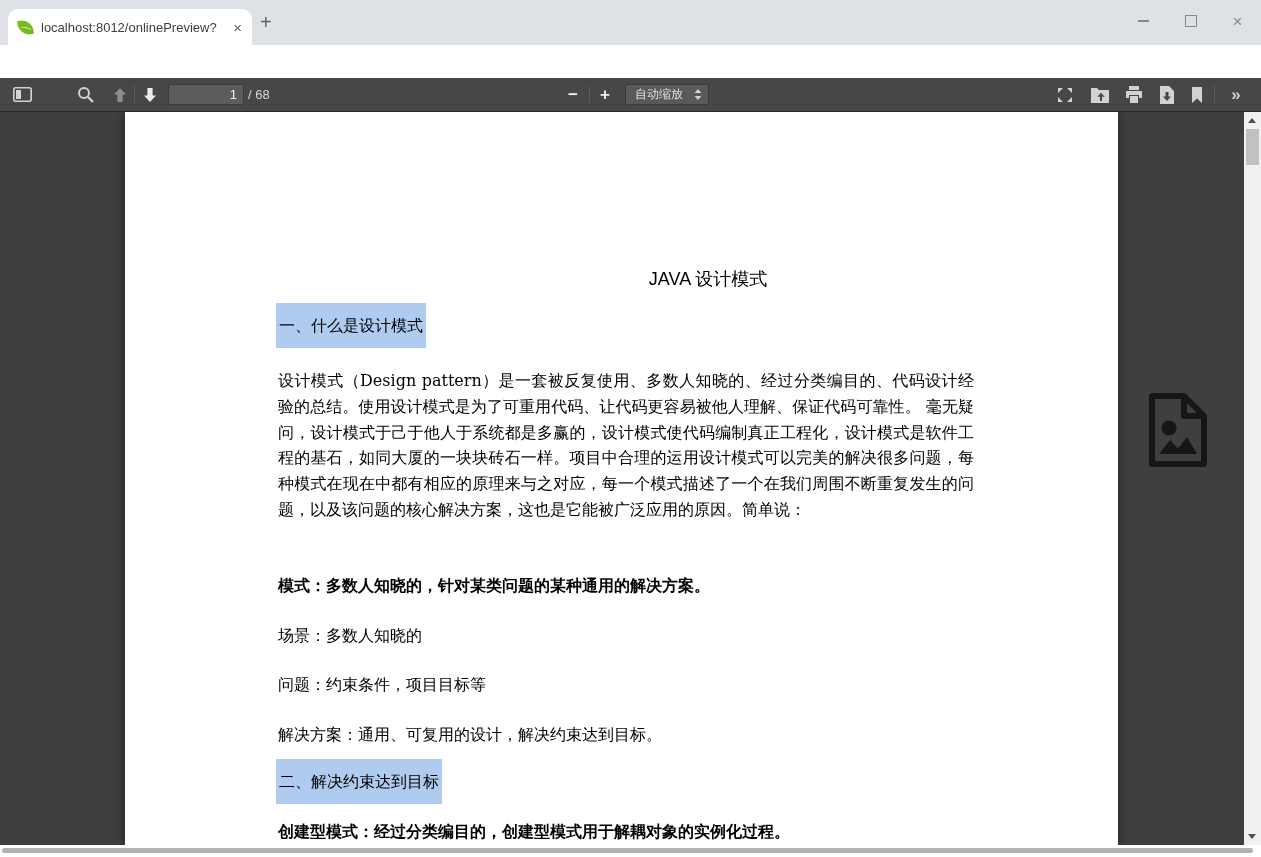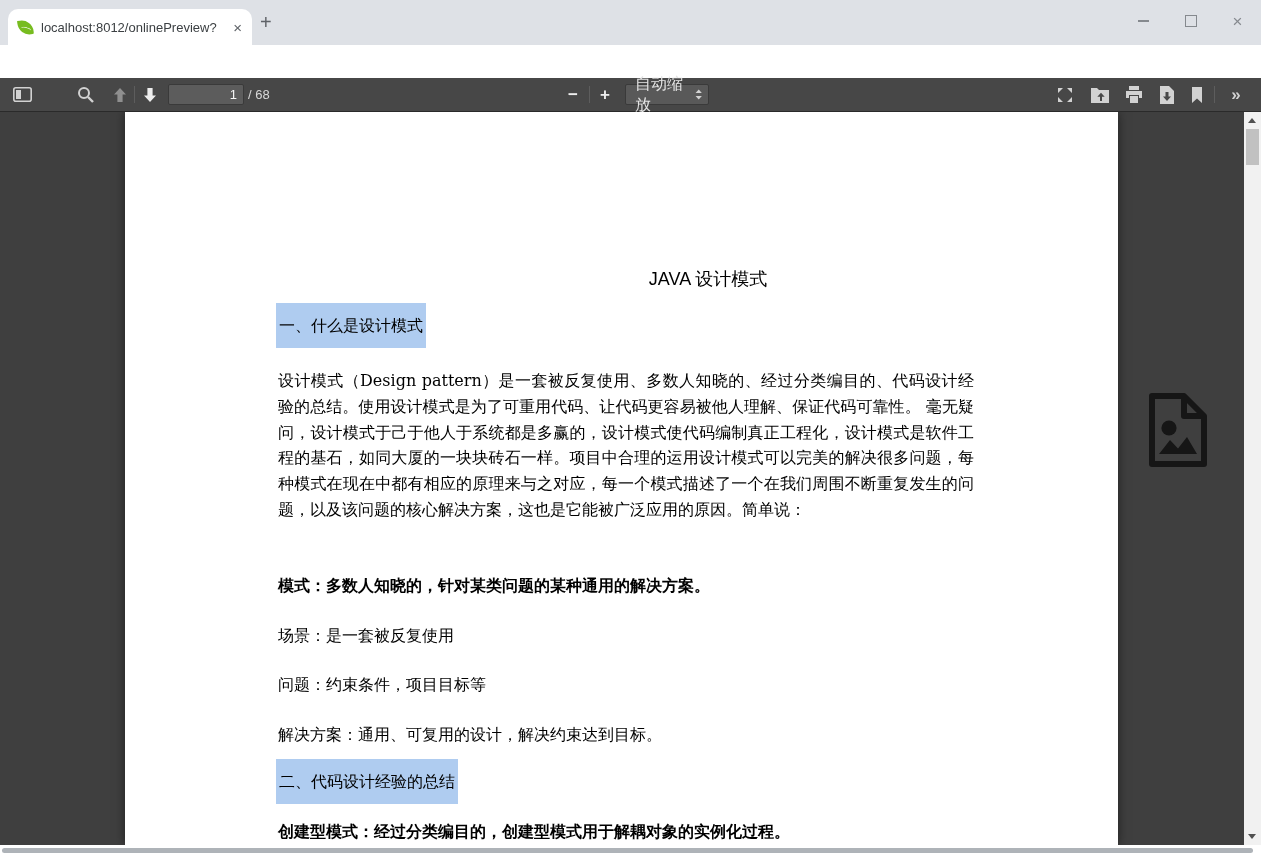--- a/index.html
+++ b/index.html
@@ -65,21 +65,21 @@
   .pdfbar{position:absolute;left:0;top:78px;width:100%;height:33px;background:#474747;
        border-bottom:1px solid #2a2a2a;box-sizing:content-box;}
   .tbtn{position:absolute;top:0;height:33px;display:flex;align-items:center;justify-content:center;}
   .tsep{position:absolute;top:8px;width:1px;height:17px;background:#5d5d5d;}
   .page-input{position:absolute;left:168px;top:6px;width:62px;height:19px;background:#5c5c5c;
        border:1px solid #3a3a3a;border-radius:2px;color:#f5f5f5;font-size:13px;text-align:right;
        padding:0 6px;box-sizing:content-box;font-family:"Liberation Sans",sans-serif;}
   .page-total{position:absolute;left:248px;top:9px;color:#d8d8d8;font-size:13px;}
   .zoomglyph{color:#ededed;font-size:17px;font-weight:bold;line-height:1;}
   .zoom-select{position:absolute;left:625px;top:6px;width:84px;height:21px;background:#595959;
-       border:1px solid #3a3a3a;border-radius:2px;color:#e3e3e3;font-size:16px;display:flex;
+       border:1px solid #3a3a3a;border-radius:2px;color:#e3e3e3;font-size:12px;display:flex;
        align-items:center;padding:0 6px 0 9px;box-sizing:border-box;justify-content:space-between;}
   .chevs{color:#d2d2d2;font-size:17px;font-weight:bold;letter-spacing:-2px;}
 
   
   .viewer{position:absolute;left:0;top:112px;width:100%;height:733px;background:#3f3f3f;overflow:hidden;}
   .page{position:absolute;left:125px;top:0;width:993px;height:733px;background:#fff;
        box-shadow:0 0 10px rgba(0,0,0,.5);}
   .doc{position:absolute;color:#000;}
   .doc-title{left:0;width:1166px;top:155px;text-align:center;font-size:18px;
        font-family:"Liberation Sans",sans-serif;}
@@ -281,24 +281,24 @@
       <span class="chevs">»</span>
     </div>
   </div>
 
   <div class="viewer">
     <div class="page">
       <div class="doc doc-title">JAVA 设计模式</div>
       <div class="doc doc-h"><span class="hl">一、什么是设计模式</span></div>
       <div class="doc doc-para">设计模式（Design pattern）是一套被反复使用、多数人知晓的、经过分类编目的、代码设计经验的总结。使用设计模式是为了可重用代码、让代码更容易被他人理解、保证代码可靠性。 毫无疑问，设计模式于己于他人于系统都是多赢的，设计模式使代码编制真正工程化，设计模式是软件工程的基石，如同大厦的一块块砖石一样。项目中合理的运用设计模式可以完美的解决很多问题，每种模式在现在中都有相应的原理来与之对应，每一个模式描述了一个在我们周围不断重复发生的问题，以及该问题的核心解决方案，这也是它能被广泛应用的原因。简单说：</div>
       <div class="doc doc-b" style="left:153px;top:464px">模式：多数人知晓的，针对某类问题的某种通用的解决方案。</div>
-      <div class="doc doc-line" style="left:153px;top:514px">场景：是一套被反复使用</div>
+      <div class="doc doc-line" style="left:153px;top:514px">场景：多数人知晓的</div>
       <div class="doc doc-line" style="left:153px;top:613px">解决方案：通用、可复用的设计，解决约束达到目标。</div>
       <div class="doc doc-line" style="left:153px;top:563px">问题：约束条件，项目目标等</div>
-      <div class="doc doc-h2"><span class="hl">二、代码设计经验的总结</span></div>
+      <div class="doc doc-h2"><span class="hl">二、解决约束达到目标</span></div>
       <div class="doc doc-b" style="left:153px;top:710px">创建型模式：经过分类编目的，创建型模式用于解耦对象的实例化过程。</div>
     </div>
 
     <div class="broken-img">
       <svg width="76" height="80" viewBox="0 0 38 40">
         <path d="M6 3h16l10 10v24H6z" fill="none" stroke="#161616" stroke-width="3" stroke-linejoin="round"></path>
         <path d="M22 3v10h10" fill="none" stroke="#161616" stroke-width="3" stroke-linejoin="round"></path>
         <circle cx="14.5" cy="19" r="3.8" fill="#161616"></circle>
         <path d="M9.5 32l5.5-7 4 4.2 4.5-5.7 5 8.5z" fill="#161616"></path>
       </svg>

